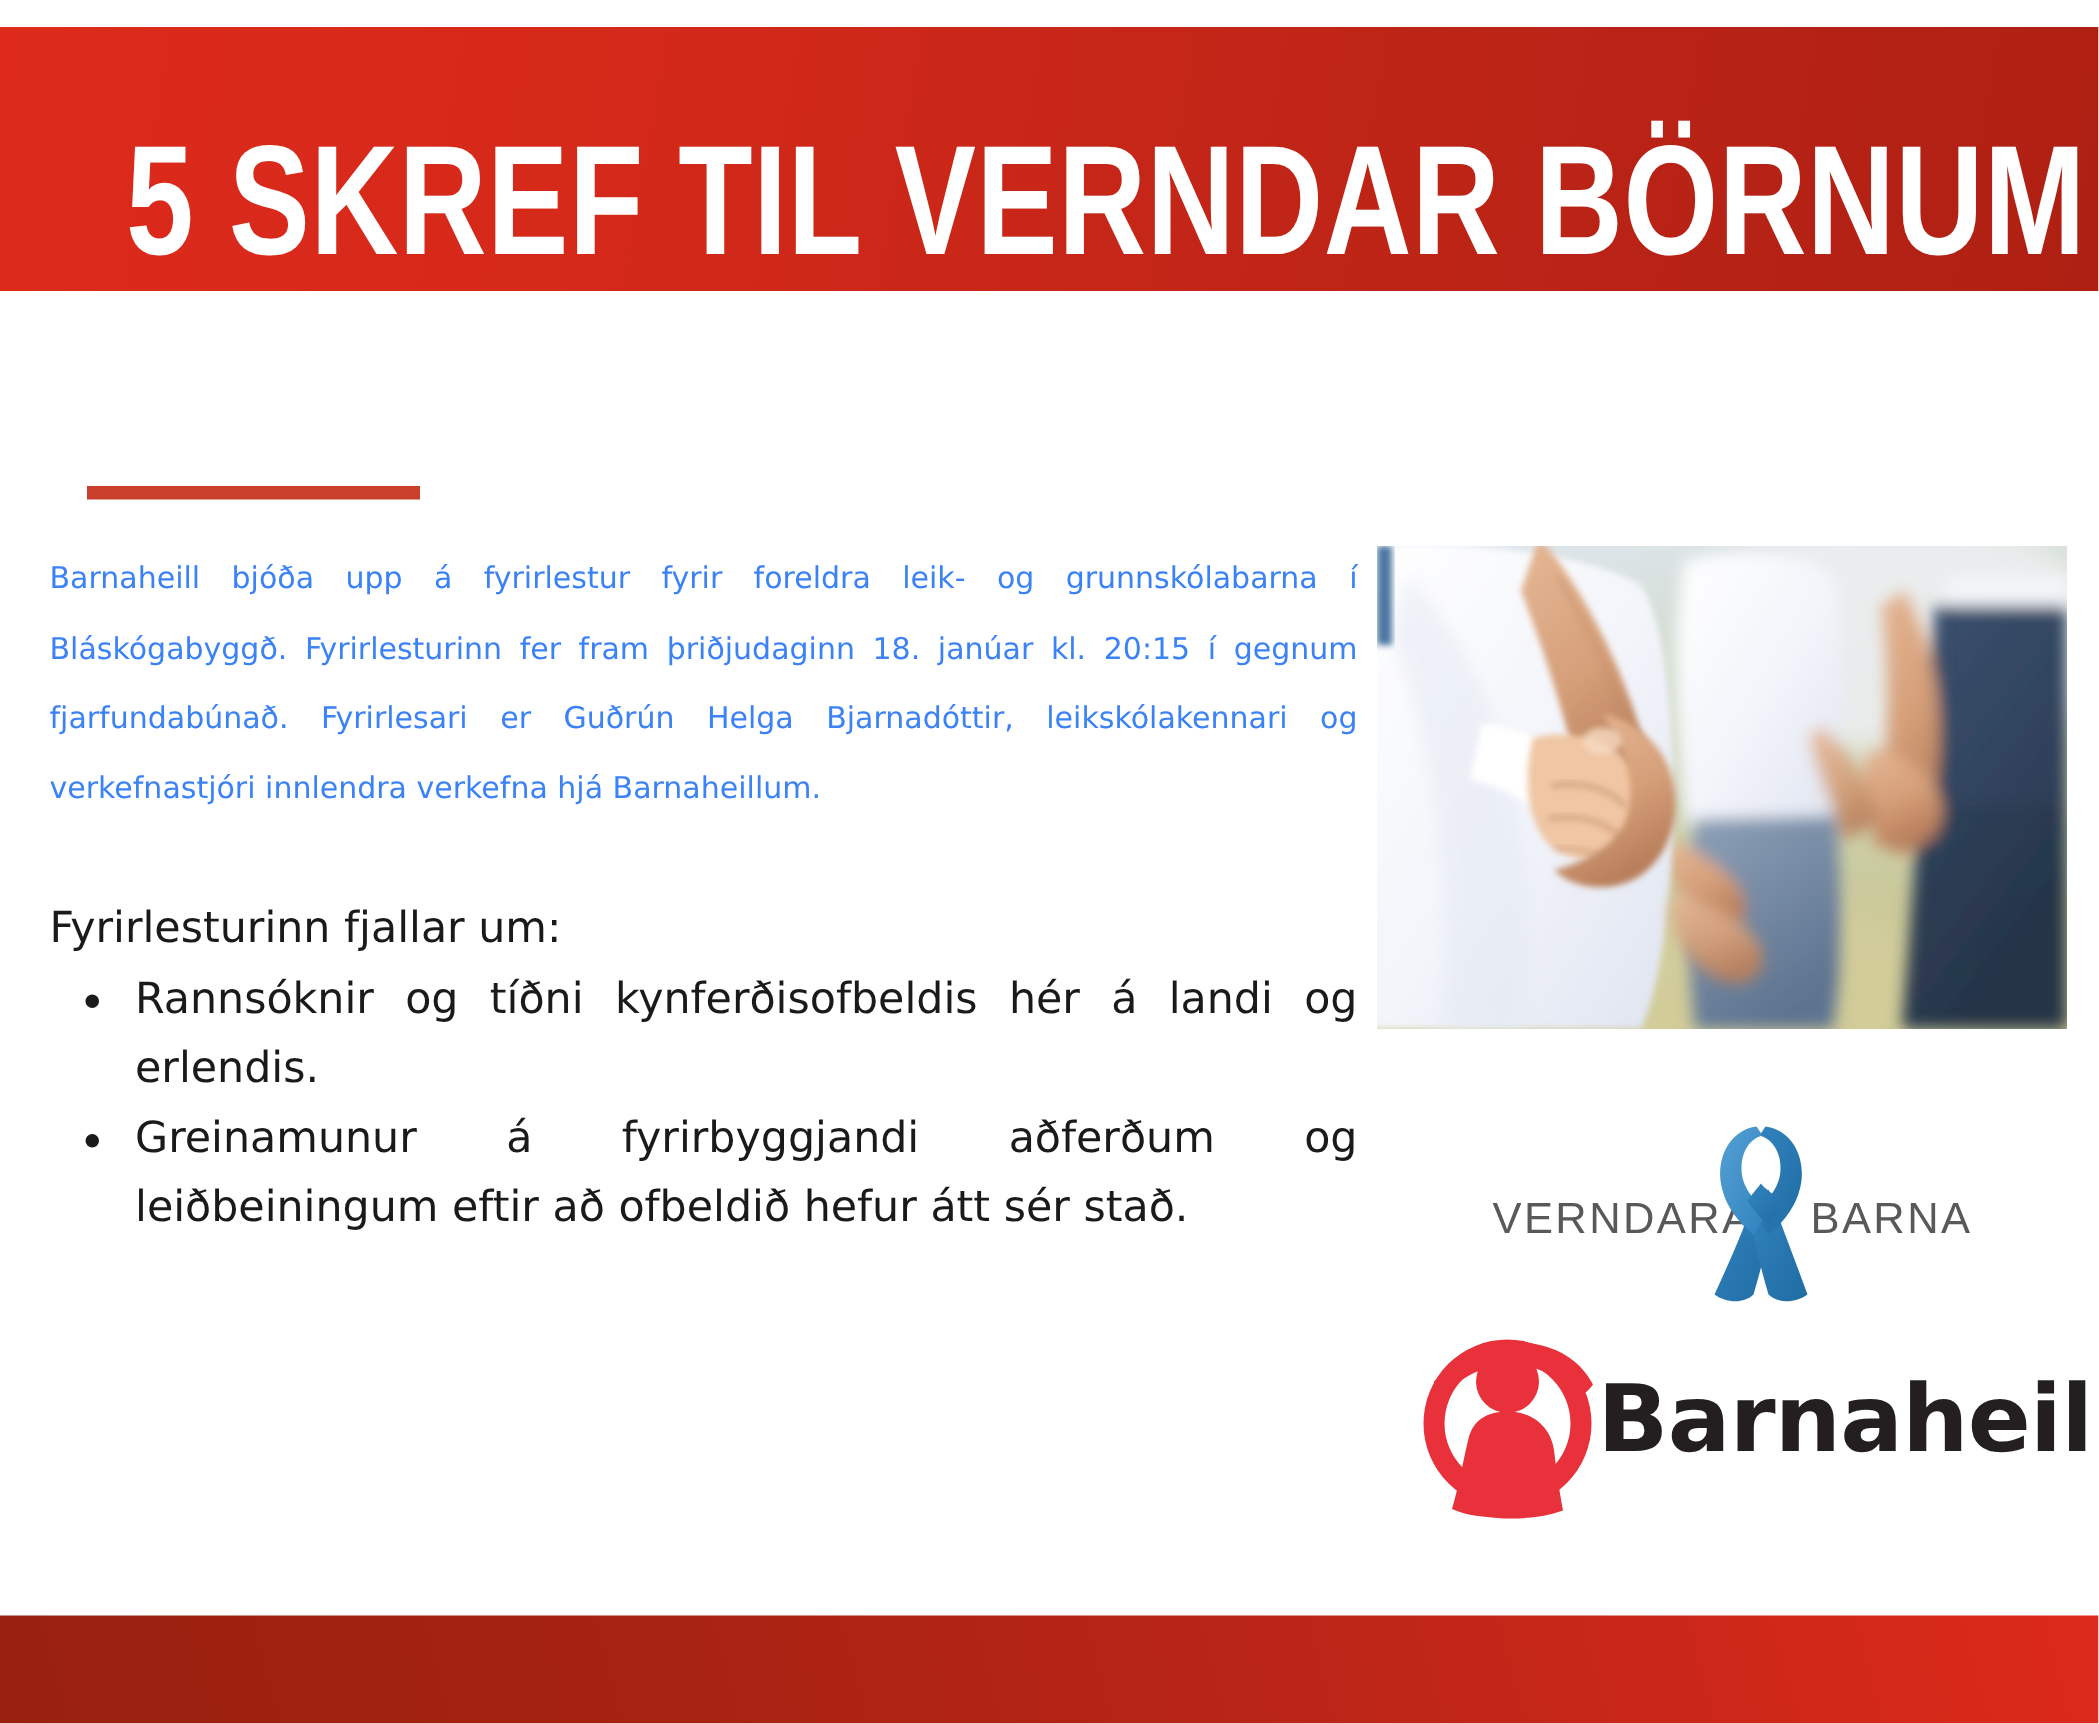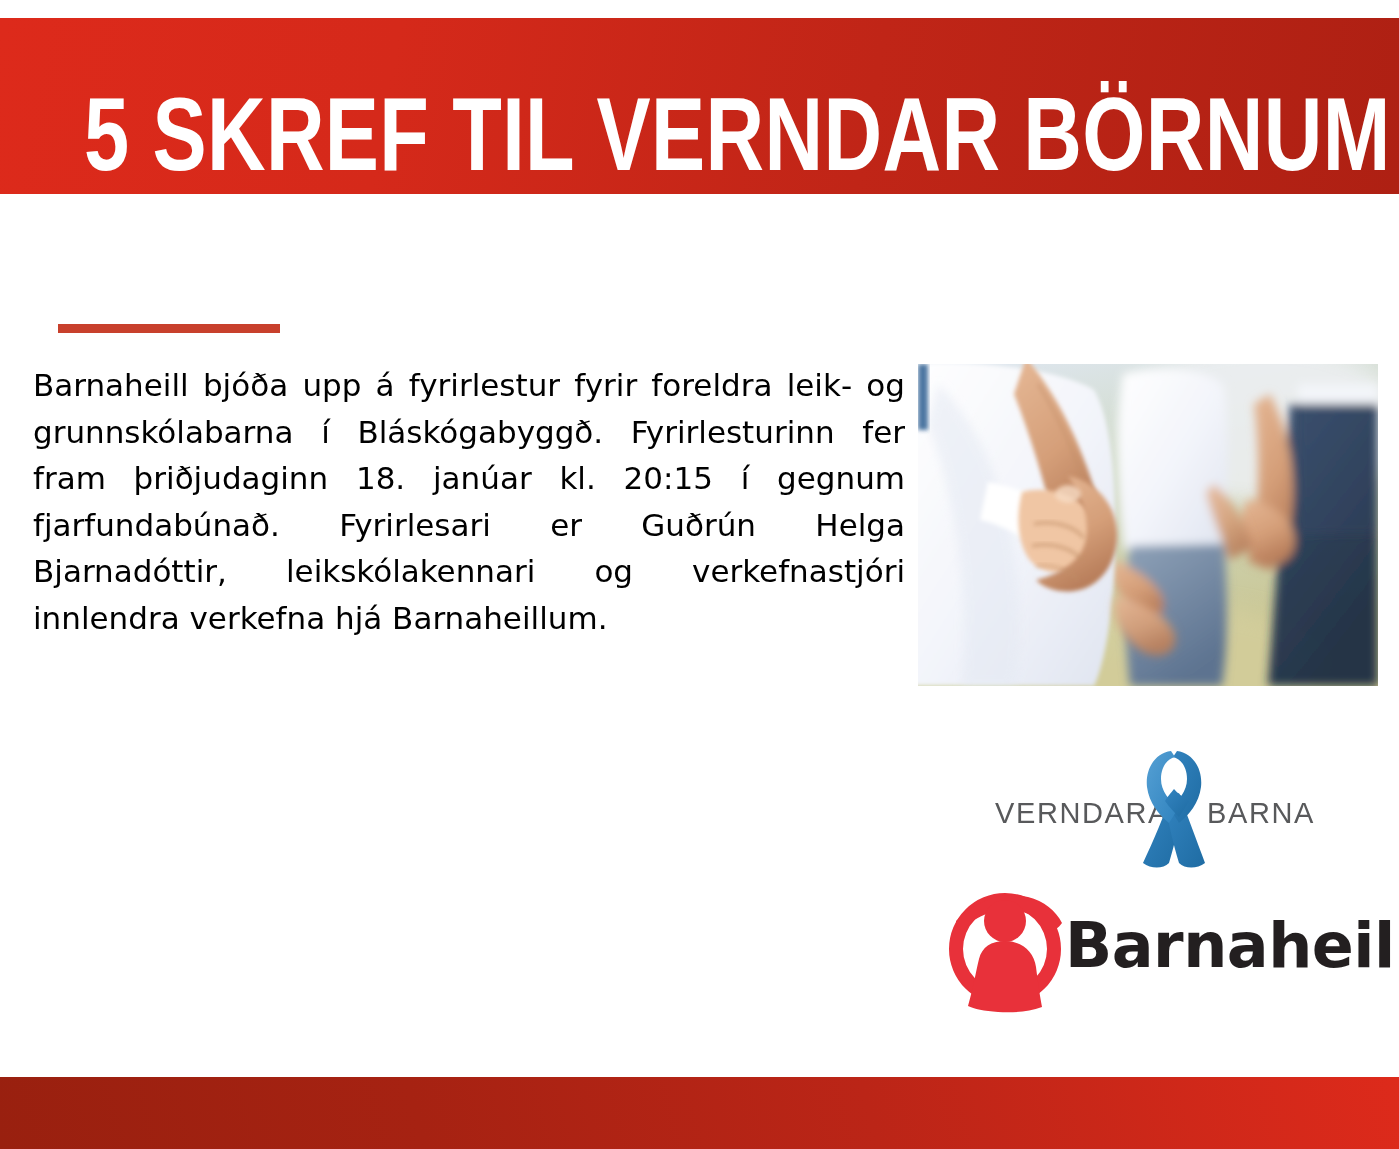--- a/index.html
+++ b/index.html
@@ -54,23 +54,23 @@
 
   
   .text-column {
     position: absolute;
     left: 33px;
     top: 362px;
     width: 872px;
   }
   .intro-paragraph {
     margin: 0;
-    color: #000000;
-    font-family: "DejaVu Sans", sans-serif;
-    font-size: 31px;
+    color: #3b82f6;
+    font-family: "DejaVu Sans", sans-serif;
+    font-size: 20px;
     line-height: 46.5px;
     text-align: justify;
     font-weight: 400;
   }
   .section-lead {
     margin: 0;
     padding-top: 48px;
     color: #1a1a1a;
     font-family: "DejaVu Sans", sans-serif;
     font-size: 28.5px;
@@ -199,22 +199,25 @@
 <div class="header-banner">
   <div class="header-title">5 SKREF TIL VERNDAR BÖRNUM</div>
 </div>
 
 <div class="accent-bar"></div>
 
 <div class="text-column">
 
   <p class="intro-paragraph">Barnaheill bjóða upp á fyrirlestur fyrir foreldra leik- og grunnskólabarna í Bláskógabyggð. Fyrirlesturinn fer fram þriðjudaginn 18. janúar kl. 20:15 í gegnum fjarfundabúnað. Fyrirlesari er Guðrún Helga Bjarnadóttir, leikskólakennari og verkefnastjóri innlendra verkefna hjá Barnaheillum.</p>
 
+  <p class="section-lead">Fyrirlesturinn fjallar um:</p>
 
   <ul class="bullet-list">
+    <li class="bullet-item">Rannsóknir og tíðni kynferðisofbeldis hér á landi og erlendis.</li>
+    <li class="bullet-item">Greinamunur á fyrirbyggjandi aðferðum og leiðbeiningum eftir að ofbeldið hefur átt sér stað.</li>
   </ul>
 </div>
 
 <div class="photo-frame">
   <svg viewBox="0 0 460 322" preserveAspectRatio="none" aria-hidden="true">
     <defs>
       <linearGradient id="bgGrad" x1="0" y1="0" x2="0.3" y2="1">
         <stop offset="0%" stop-color="#dfe7f2"></stop>
         <stop offset="45%" stop-color="#cfd9c2"></stop>
         <stop offset="100%" stop-color="#c9c48f"></stop>

